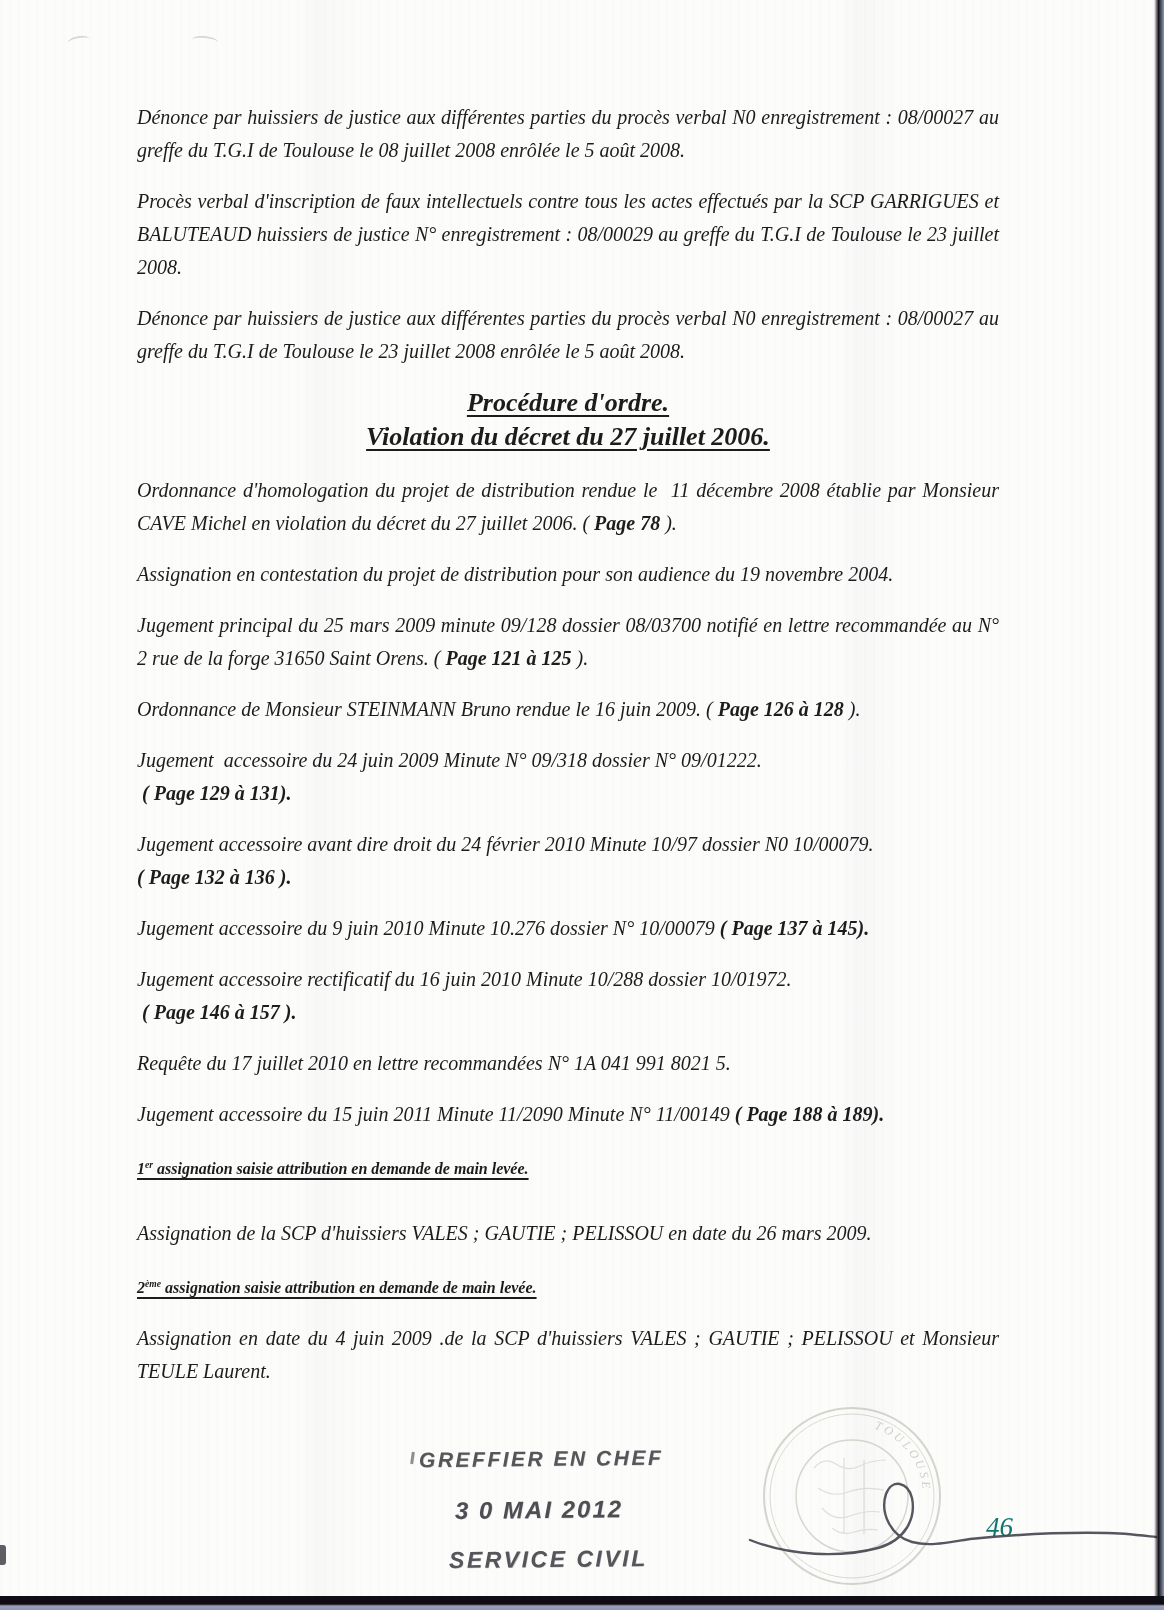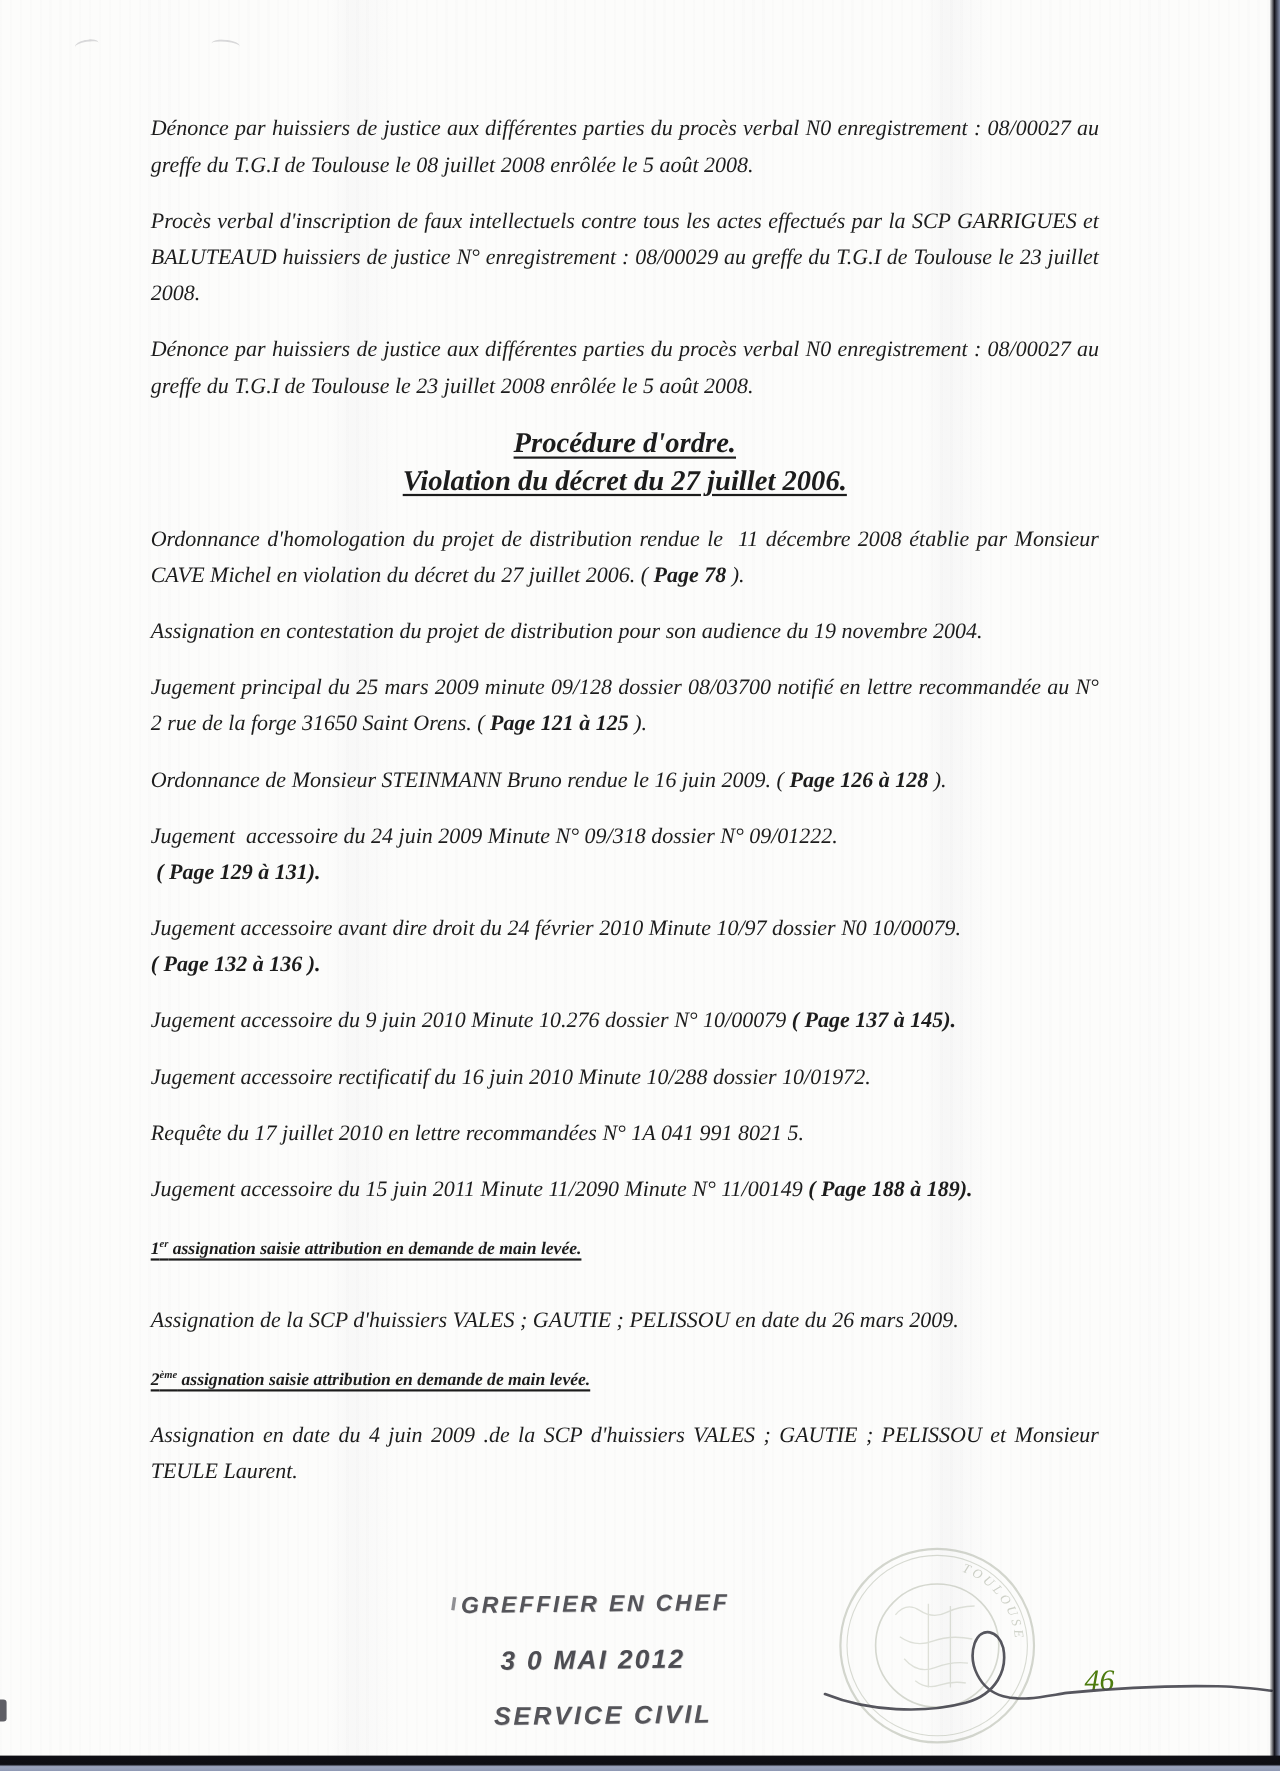--- a/index.html
+++ b/index.html
@@ -24,21 +24,21 @@
   .stamp-line{position:absolute;font-family:"Liberation Sans", sans-serif;color:#3e3e44;opacity:.88;
         text-shadow:0.5px 0.5px 0 rgba(62,62,68,0.35);transform:rotate(-0.6deg);white-space:pre;}
   #stamp-l1{left:419px;top:1447px;font-size:21px;letter-spacing:2.5px;font-weight:600;}
   #stamp-l2{left:455px;top:1496px;font-size:24px;letter-spacing:2px;font-weight:700;color:#36363c;}
   #stamp-l3{left:449px;top:1546px;font-size:23px;letter-spacing:2.5px;font-weight:700;}
   .stamp-tick{position:absolute;left:411px;top:1452px;width:3px;height:12px;background:#55555a;
         opacity:.65;transform:rotate(8deg);}
   
   #seal{position:absolute;left:752px;top:1396px;opacity:.42;}
   #signature{position:absolute;left:720px;top:1390px;}
-  #pagenum{position:absolute;left:986px;top:1512px;font-size:27px;color:#4d7c0f;
+  #pagenum{position:absolute;left:986px;top:1512px;font-size:27px;color:#0f766e;
         font-family:"Liberation Serif", serif;}
   
   .edge-right{position:absolute;top:0;right:0;width:10px;height:100%;
         background:linear-gradient(90deg,rgba(16,16,22,0) 0,#14141c 45%,#8e98b4 100%);}
   .edge-bottom{position:absolute;left:0;bottom:0;width:100%;height:14px;
         background:linear-gradient(180deg,#101016 0,#0c0c12 8px,#9aa3bd 10px,#8e98b4 14px);}
   .edge-nub{position:absolute;left:0;top:1545px;width:6px;height:20px;background:#2a2a33;
         opacity:.75;border-radius:0 3px 3px 0;}
   .artifact{position:absolute;border-top:2px solid rgba(90,90,100,0.22);border-radius:50%;}
   #art1{left:68px;top:36px;width:22px;height:8px;transform:rotate(-10deg);}
@@ -89,20 +89,21 @@
         </p>
         <p class="para">
           <span class="pline"><span>Jugement accessoire avant dire droit du 24 février 2010 Minute 10/97 dossier N0 10/00079.</span></span>
           <span class="pline"><span class="b">( Page 132 à 136 ).</span></span>
         </p>
         <p class="para">
           <span class="pline"><span>Jugement accessoire du 9 juin 2010 Minute 10.276 dossier N° 10/00079 </span><span class="b">( Page 137 à 145).</span></span>
         </p>
         <p class="para">
           <span class="pline"><span>Jugement accessoire rectificatif du 16 juin 2010 Minute 10/288 dossier 10/01972.</span></span>
+          <span class="pline"><span class="b"> ( Page 146 à 157 ).</span></span>
         </p>
         <p class="para">
           <span class="pline"><span>Requête du 17 juillet 2010 en lettre recommandées N° 1A 041 991 8021 5.</span></span>
         </p>
         <p class="para">
           <span class="pline"><span>Jugement accessoire du 15 juin 2011 Minute 11/2090 Minute N° 11/00149 </span><span class="b">( Page 188 à 189).</span></span>
         </p>
       </div>
 
     <div class="h-sub" id="heading-first">

